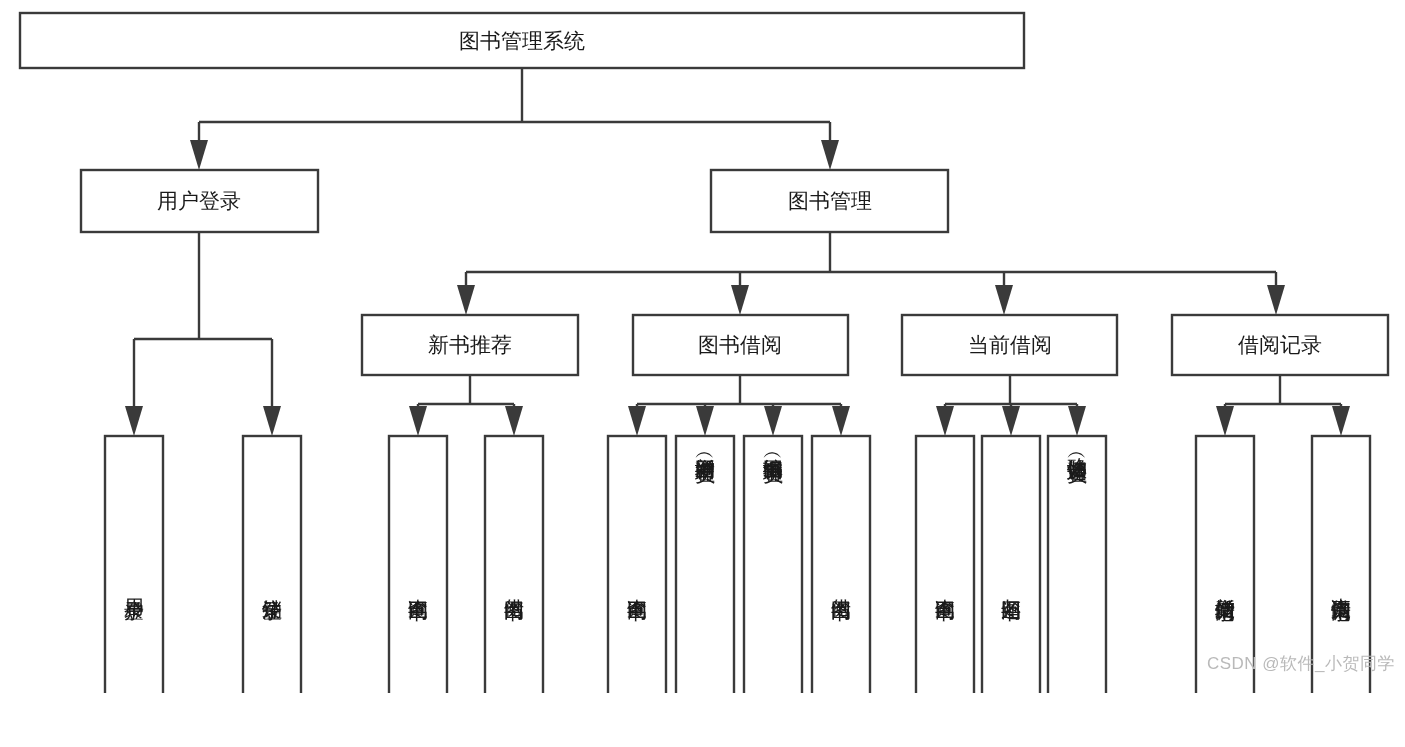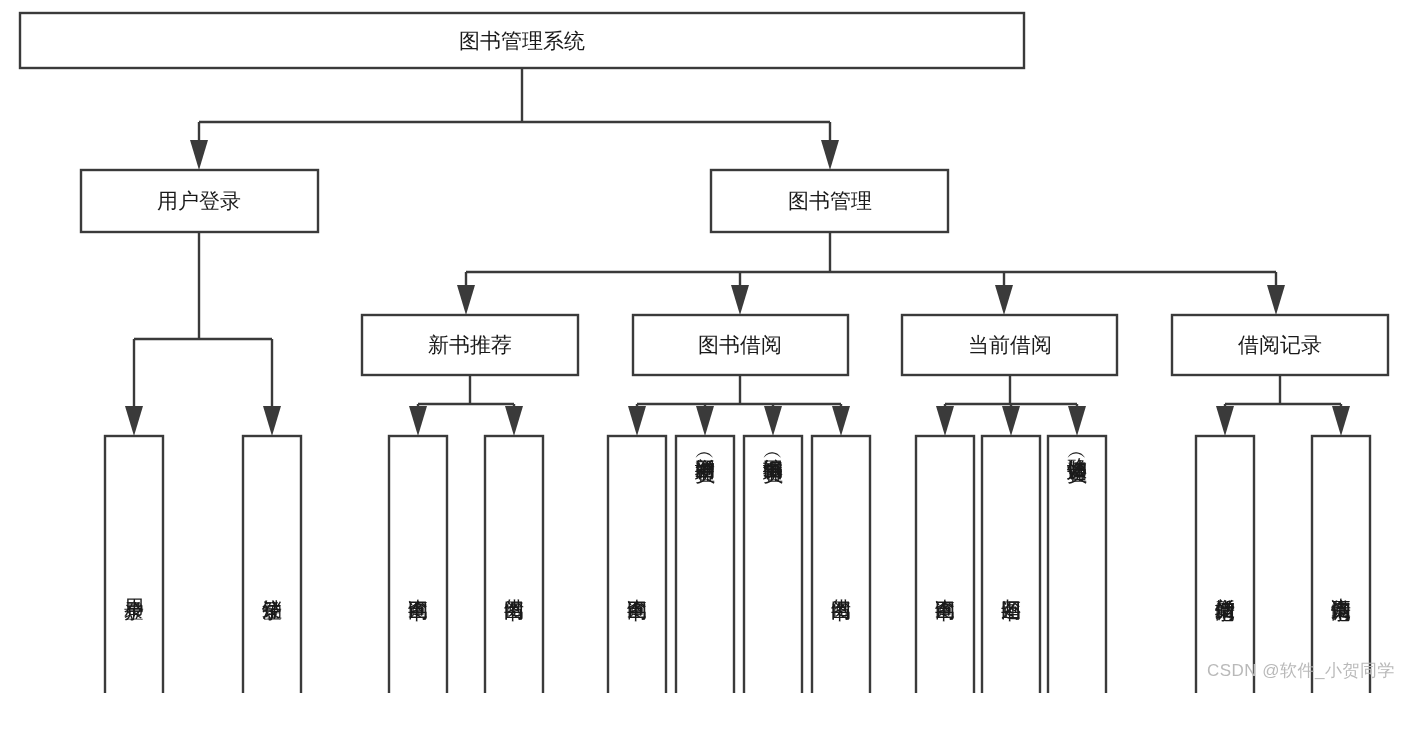--- a/index.html
+++ b/index.html
@@ -66,21 +66,21 @@
     justify-content: center;
     pointer-events: none;
     user-select: none;
   }
   .vlabel.top-align {
     justify-content: flex-start;
   }
   #watermark {
     position: absolute;
     right: 10px;
-    bottom: 11px;
+    bottom: 18px;
     font-family: "Liberation Sans", "DejaVu Sans", sans-serif;
     font-size: 17px;
     color: #b9b9b9;
     letter-spacing: 0.5px;
     user-select: none;
     white-space: nowrap;
   }
 </style>
 </head>
 <body>

